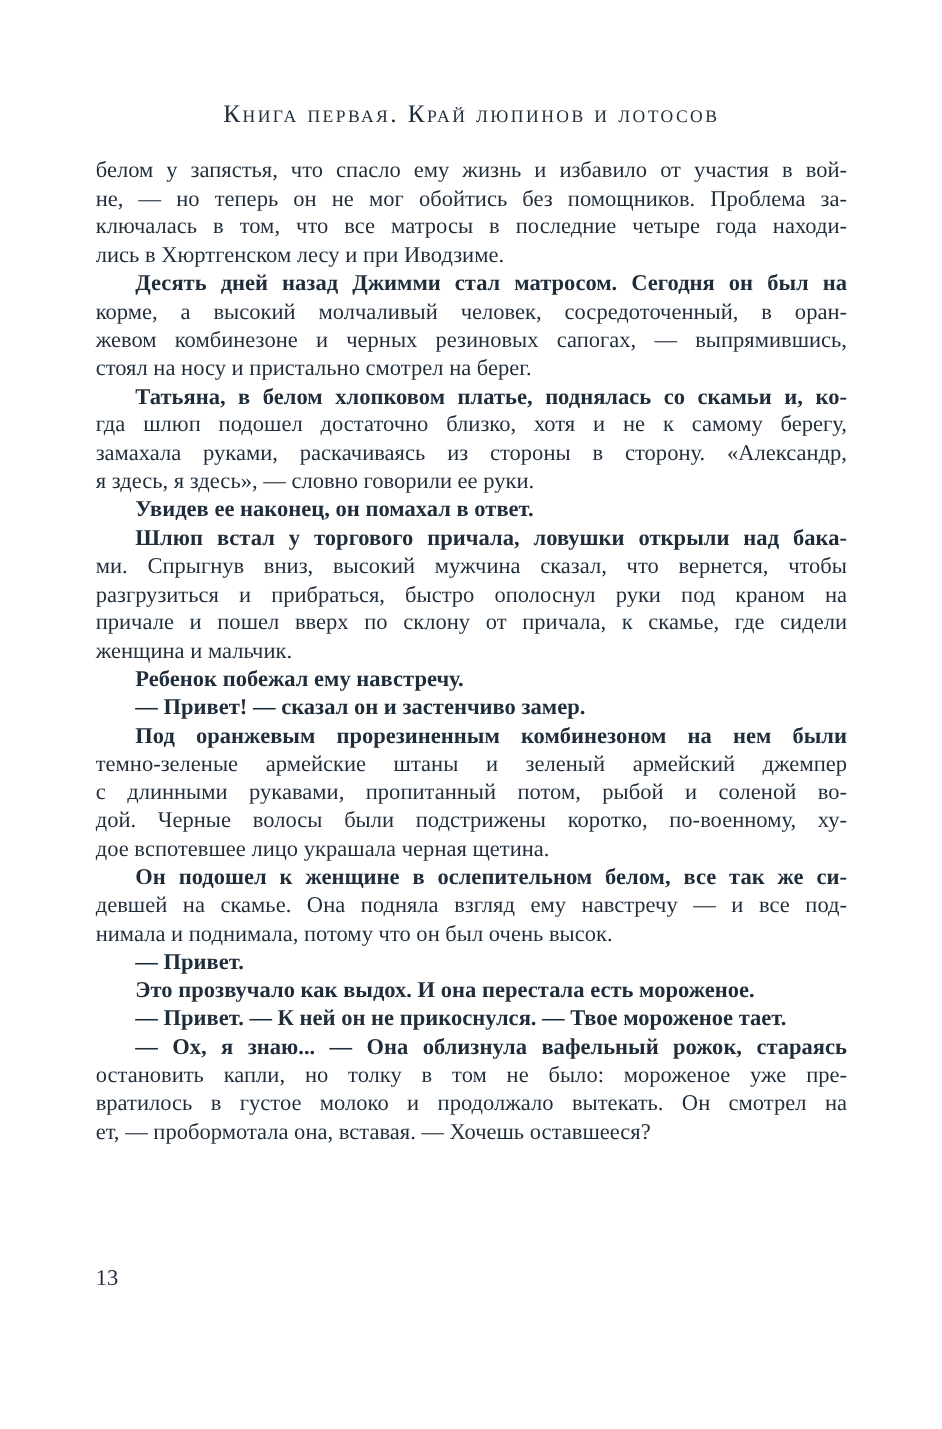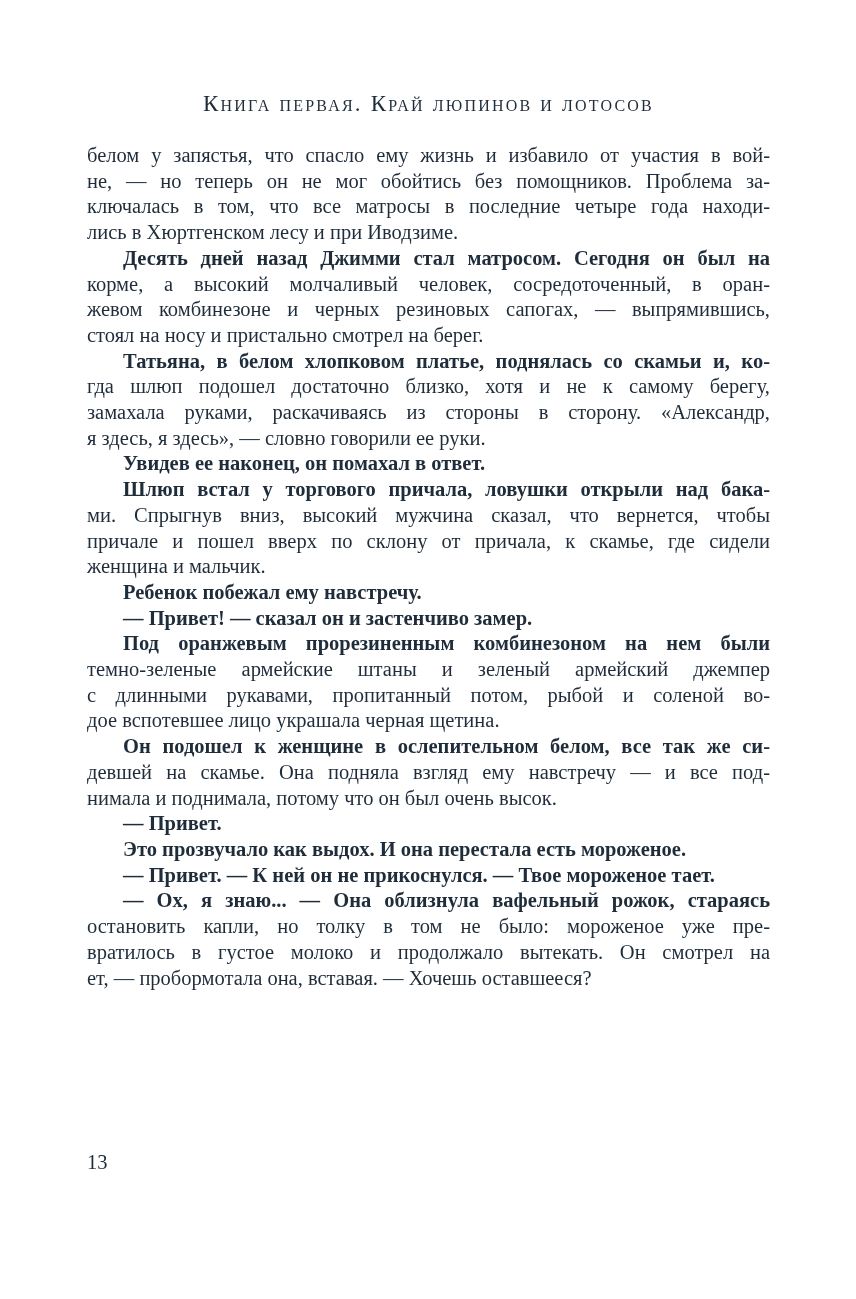--- a/index.html
+++ b/index.html
@@ -80,33 +80,35 @@
         <div class="line">гда шлюп подошел достаточно близко, хотя и не к самому берегу,</div>
         <div class="line">замахала руками, раскачиваясь из стороны в сторону. «Александр,</div>
         <div class="line last">я здесь, я здесь», — словно говорили ее руки.</div>
       </div>
       <div class="para indent">
         <div class="line last">Увидев ее наконец, он помахал в ответ.</div>
       </div>
       <div class="para indent">
         <div class="line">Шлюп встал у торгового причала, ловушки открыли над бака-</div>
         <div class="line">ми. Спрыгнув вниз, высокий мужчина сказал, что вернется, чтобы</div>
+        <div class="line">разгрузиться и прибраться, быстро ополоснул руки под краном на</div>
         <div class="line">причале и пошел вверх по склону от причала, к скамье, где сидели</div>
         <div class="line last">женщина и мальчик.</div>
       </div>
       <div class="para indent">
         <div class="line last">Ребенок побежал ему навстречу.</div>
       </div>
       <div class="para indent">
         <div class="line last">— Привет! — сказал он и застенчиво замер.</div>
       </div>
       <div class="para indent">
         <div class="line">Под оранжевым прорезиненным комбинезоном на нем были</div>
         <div class="line">темно-зеленые армейские штаны и зеленый армейский джемпер</div>
         <div class="line">с длинными рукавами, пропитанный потом, рыбой и соленой во-</div>
+        <div class="line">дой. Черные волосы были подстрижены коротко, по-военному, ху-</div>
         <div class="line last">дое вспотевшее лицо украшала черная щетина.</div>
       </div>
       <div class="para indent">
         <div class="line">Он подошел к женщине в ослепительном белом, все так же си-</div>
         <div class="line">девшей на скамье. Она подняла взгляд ему навстречу — и все под-</div>
         <div class="line last">нимала и поднимала, потому что он был очень высок.</div>
       </div>
       <div class="para indent">
         <div class="line last">— Привет.</div>
       </div>

